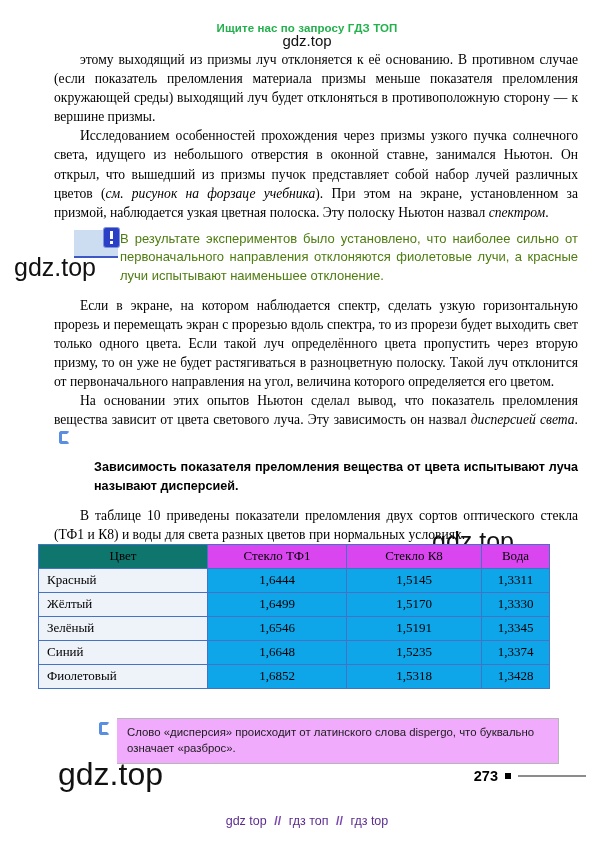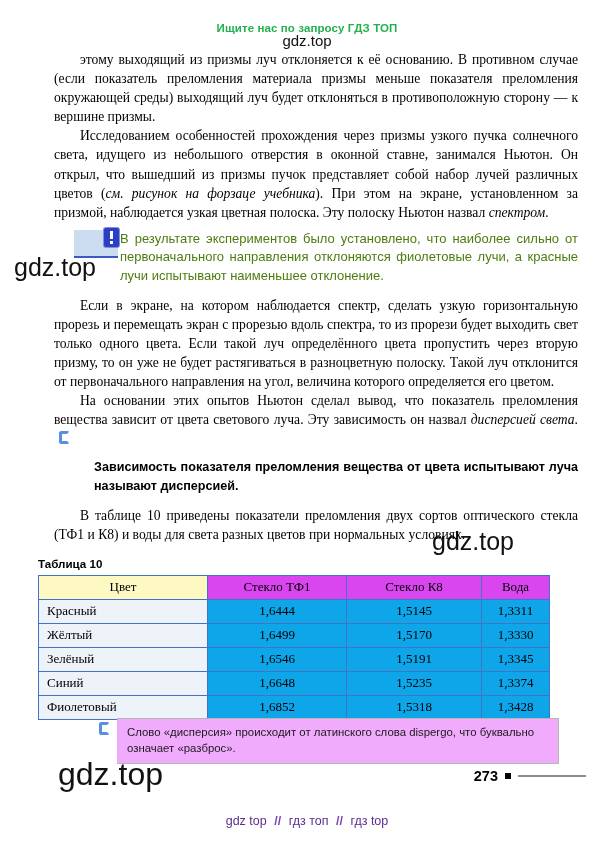--- a/index.html
+++ b/index.html
@@ -184,21 +184,21 @@
     border: 1px solid #4472c4;
     height: 23px;
     padding: 0 8px;
     font-weight: 400;
   }
   table.data thead th {
     background: #d946ef;
     text-align: center;
   }
   table.data thead th.col-color {
-    background: #fef9c3;
+    background: #0f766e;
   }
   table.data td.cell-color {
     background: #eef3fa;
     text-align: left;
   }
   table.data td.num {
     text-align: center;
     background: #0ea5e9;
   }
 
@@ -304,21 +304,20 @@
     </div>
 
     <p class="body" style="margin-top:10px">Если в экране, на котором наблюдается спектр, сделать узкую горизонтальную прорезь и перемещать экран с прорезью вдоль спектра, то из прорези будет выходить свет только одного цвета. Если такой луч определённого цвета пропустить через вторую призму, то он уже не будет растягиваться в разноцветную полоску. Такой луч отклонится от первоначального направления на угол, величина которого определяется его цветом.</p>
 
     <p class="body"><span>На основании этих опытов Ньютон сделал вывод, что показатель преломления вещества зависит от цвета светового луча. Эту зависимость он назвал </span><span class="it">дисперсией света</span><span>.</span><span class="ref-c"></span></p>
 
     <div class="definition">Зависимость показателя преломления вещества от цвета испытывают луча называют дисперсией.</div>
 
     <p class="body" style="margin-top:10px">В таблице 10 приведены показатели преломления двух сортов оптического стекла (ТФ1 и К8) и воды для света разных цветов при нормальных условиях.</p>
 
-    <div class="table-caption">Таблица 10</div>
 
     <table class="data">
       <thead>
         <tr>
           <th class="col-color" style="width:152px">Цвет</th>
           <th style="width:122px">Стекло ТФ1</th>
           <th style="width:118px">Стекло К8</th>
           <th>Вода</th>
         </tr>
       </thead>

